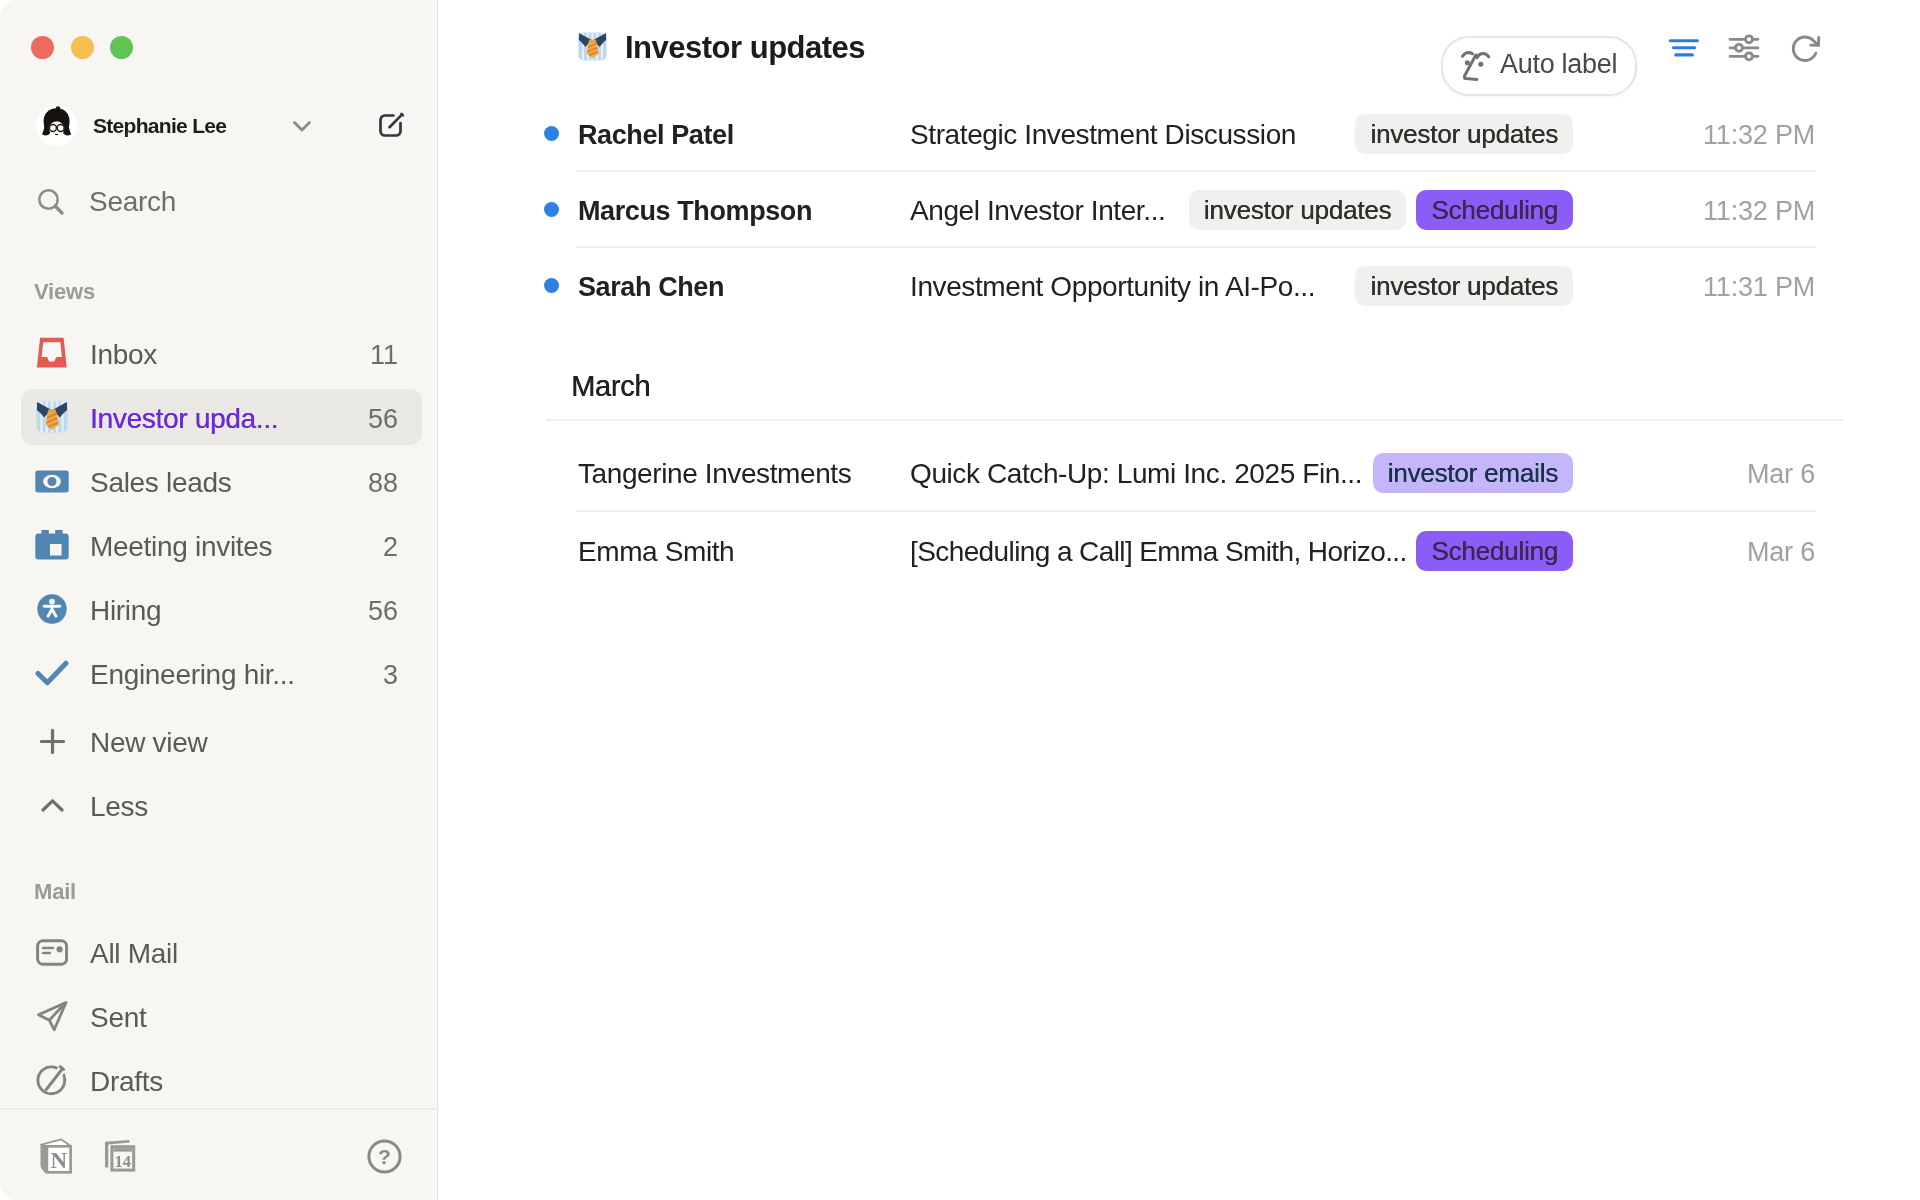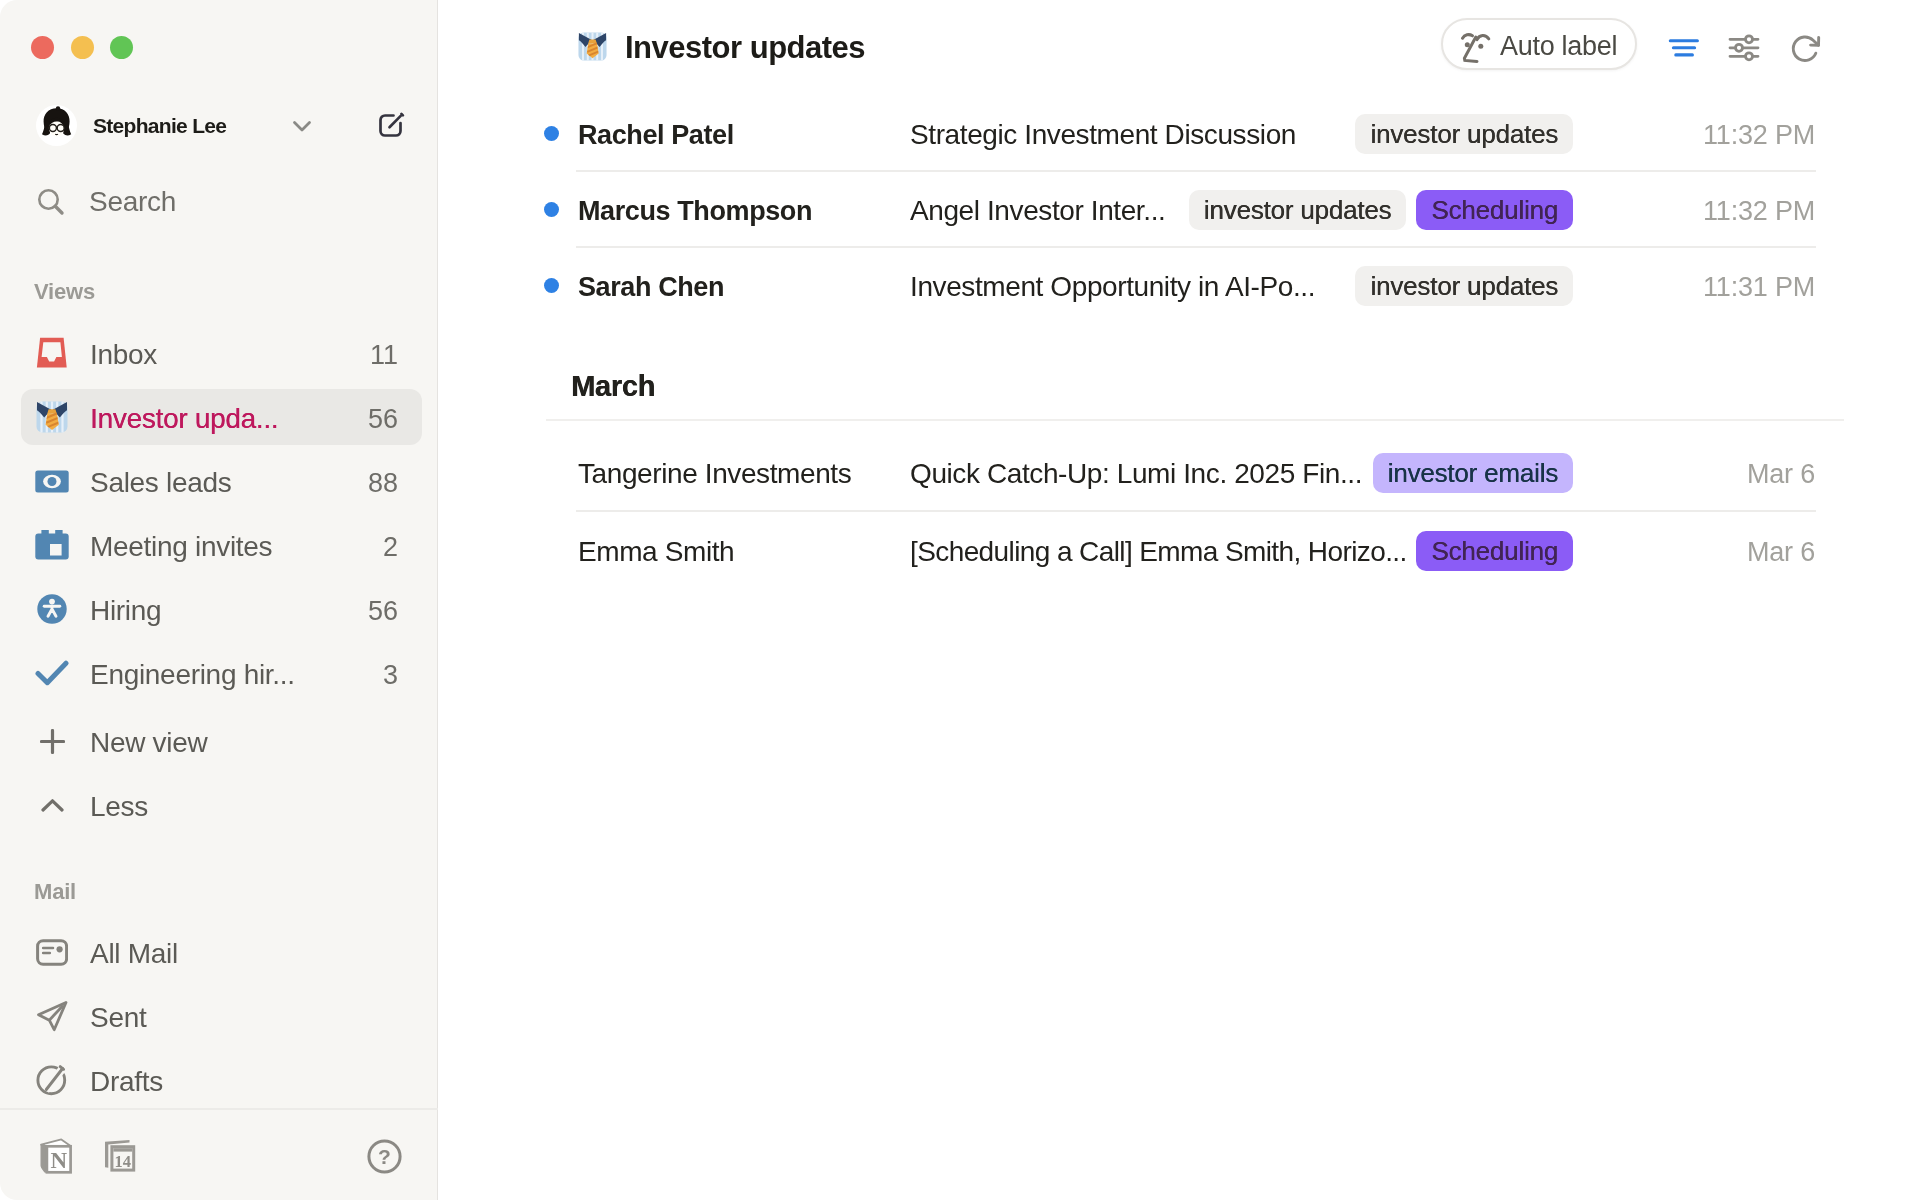--- a/index.html
+++ b/index.html
@@ -16,46 +16,46 @@
 .srch{position:absolute;left:0;top:180px;height:44px;width:100%}
 .srch svg{position:absolute;left:37px;top:8px}
 .srch .t{position:absolute;left:89px;top:0;line-height:44px;font-size:28px;color:#6f6e69;letter-spacing:-0.3px}
 .slabel{position:absolute;left:34px;font-size:22px;font-weight:700;letter-spacing:-0.2px;color:#9b9a95}
 .nav{position:absolute;left:0;width:100%}
 .it{position:relative;height:64px;width:100%}
 .it .ico{position:absolute;left:35px;top:50%;transform:translateY(-50%);width:34px;height:34px;display:flex;align-items:center;justify-content:center}
 .it .t{position:absolute;left:90px;top:calc(50% + 2px);transform:translateY(-50%);font-size:28px;color:#5b5a55;letter-spacing:-0.3px;white-space:nowrap}
 .it .c{position:absolute;right:39px;top:calc(50% + 2px);transform:translateY(-50%);font-size:27px;color:#6e6d68}
 .it.sel::before{content:"";position:absolute;left:21px;right:15px;top:4px;bottom:4px;background:#e9e8e5;border-radius:12px}
-.it.sel .t{color:#be185d;font-weight:400;text-shadow:0.3px 0 0 currentColor}
+.it.sel .t{color:#6d28d9;font-weight:400;text-shadow:0.3px 0 0 currentColor}
 .it .emoji{position:relative}
 .fdiv{position:absolute;left:0;top:1108px;width:438px;height:2px;background:#ecebe8}
 .fic{position:absolute}
 .main{position:absolute;left:439px;top:0;right:0;bottom:0;background:#fff}
 .mh{position:absolute;left:0;top:0;right:0;height:95px}
 .mh .emo{position:absolute;left:139px;top:32px}
 .mh .title{position:absolute;left:186px;top:31px;line-height:34px;font-size:31px;font-weight:700;letter-spacing:-0.5px;color:#1d1c18}
-.albtn{position:absolute;left:1002px;top:18px;width:196px;height:52px;border:2px solid #e7e5e2;border-radius:28px;background:#fff;box-shadow:0 1px 3px rgba(0,0,0,0.05)}
+.albtn{position:absolute;left:1002px;top:36px;width:196px;height:60px;border:2px solid #e7e5e2;border-radius:28px;background:#fff;box-shadow:0 1px 3px rgba(0,0,0,0.05)}
 .albtn svg{position:absolute;left:17px;top:11px}
 .albtn .t{position:absolute;left:57px;top:0;line-height:53px;font-size:27px;font-weight:400;color:#4a4943;letter-spacing:-0.3px}
 .hic{position:absolute;top:30px}
 .list{position:absolute;left:0;top:95px;right:0}
 .row{position:relative;height:76px}
 .row .dot{position:absolute;left:105px;top:50%;margin-top:-7.5px;width:15px;height:15px;border-radius:50%;background:#2e81e4}
 .row .sn{position:absolute;left:139px;top:calc(50% + 1.5px);transform:translateY(-50%);font-size:27px;font-weight:700;letter-spacing:-0.4px;color:#22211d;white-space:nowrap}
 .row .sn.reg{font-weight:400;font-size:28px}
 .row .sj{position:absolute;left:471px;top:calc(50% + 1.5px);transform:translateY(-50%);font-size:28px;font-weight:400;letter-spacing:-0.4px;color:#22211d;white-space:nowrap}
 .row .pills{position:absolute;right:347px;top:calc(50% + 1px);transform:translateY(-50%);display:flex;gap:10px}
 .row .tm{position:absolute;right:105px;top:calc(50% + 1.5px);transform:translateY(-50%);font-size:27px;color:#a2a19c;letter-spacing:-0.2px}
 .row .sep{position:absolute;left:137px;right:104px;bottom:-1px;height:2px;background:#edecea}
 .pill{display:flex;align-items:center;height:40px;text-shadow:0.3px 0 0 currentColor;padding:0 15px;border-radius:10px;font-size:26px;letter-spacing:-0.2px;background:#f1f0ee;color:#32302c;white-space:nowrap}
 .pill.pur{background:#8b5cf6;color:#412454}
 .pill.blu{background:#c4b5fd;color:#183347}
 .march{position:relative;height:98px}
-.march .t{position:absolute;left:132px;top:47px;font-size:29px;font-weight:700;letter-spacing:-0.3px;color:#22211d;text-shadow:0.4px 0 0 currentColor}
+.march .t{position:absolute;left:132px;top:47px;font-size:29px;font-weight:400;letter-spacing:-0.3px;color:#22211d;text-shadow:0.4px 0 0 currentColor}
 .march .hr{position:absolute;left:107px;right:76px;bottom:0;height:2px;background:#f0efed}
 .gap12{height:12px}
 .row2{position:relative;height:78px}
 </style></head>
 <body>
 <div class="win">
 <div class="sb">
   <div class="tl">
         <span class="r"></span>
         <span class="y"></span>

